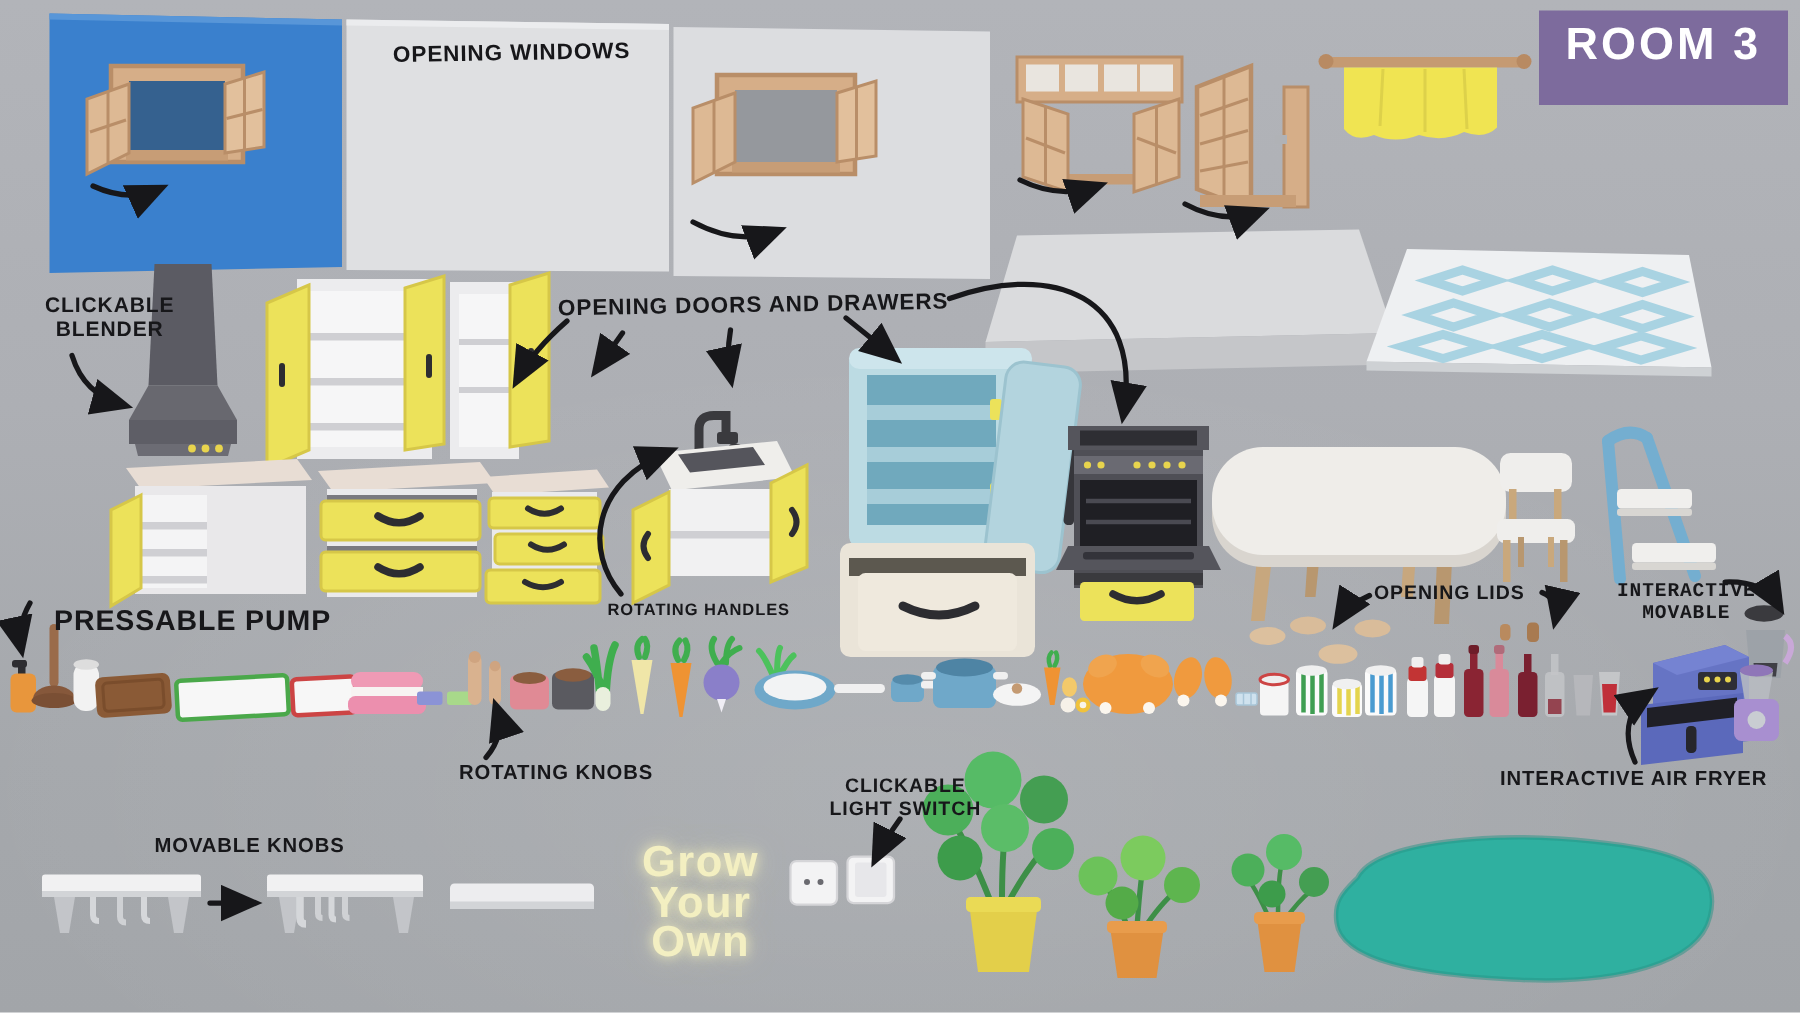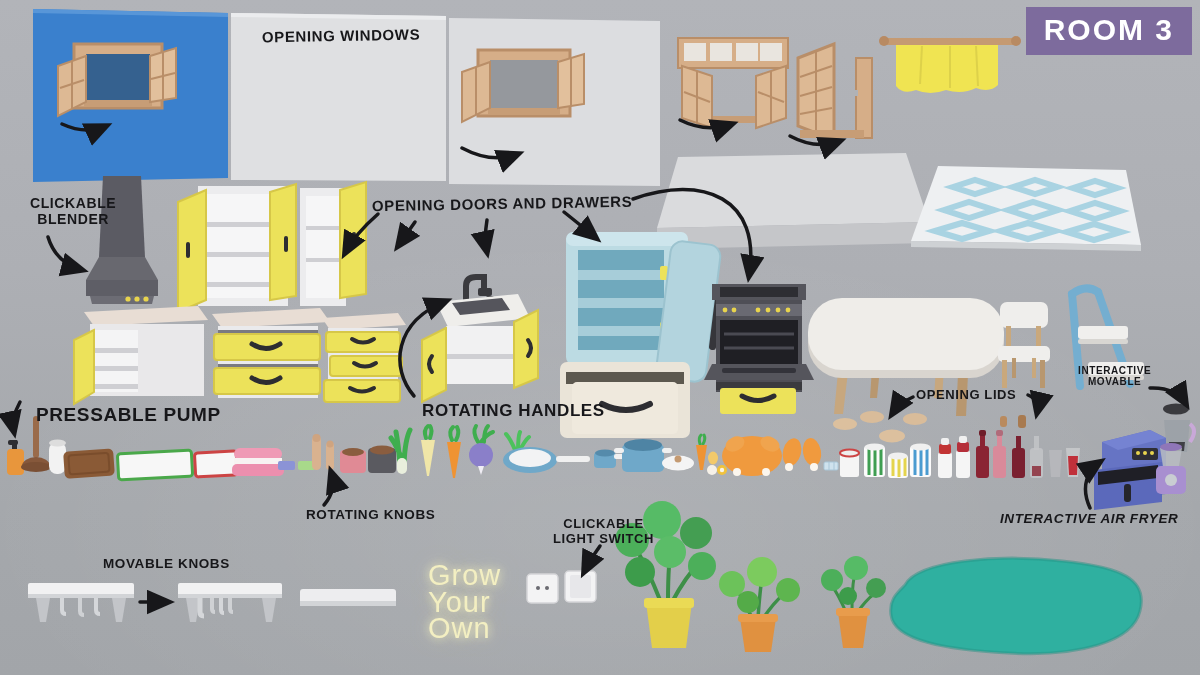--- a/index.html
+++ b/index.html
@@ -11,26 +11,27 @@
     font-family:"Liberation Sans", sans-serif;
   }
   svg{position:absolute;left:0;top:0;}
   .label{
     position:absolute;color:#17171a;font-weight:bold;letter-spacing:.6px;
     font-size:14px;line-height:1.12;white-space:nowrap;text-align:center;
   }
   .label .ln{display:block;margin-left:20px;}
   .badge{
     position:absolute;right:8px;top:7px;background:#7d6b9d;color:#ffffff;
-    padding:6px 18px 8px 18px;font-weight:800;font-size:30px;letter-spacing:2px;
+    padding:6px 18px 23px 18px;font-weight:800;font-size:30px;letter-spacing:2px;
   }
   .glow{
-    position:absolute;left:428px;top:562px;color:#f3efc2;font-weight:400;
+    position:absolute;left:428px;top:562px;color:#f3efc2;font-weight:700;
     font-size:29px;line-height:.92;letter-spacing:1px;
     text-shadow:0 0 8px rgba(250,245,190,.9),0 0 18px rgba(250,245,190,.55);
+    text-align:center;
   }
   .r-1{transform:rotate(-1deg);}
 </style>
 </head>
 <body>
 
 <div class="canvas">
 
 <svg width="1200" height="675" viewBox="0 0 1200 675">
   <defs>
@@ -633,32 +634,32 @@
 
 <div class="label" style="left:10px;top:196px;font-size:14px;">
   <span class="ln">CLICKABLE</span>
   <span class="ln">BLENDER</span>
 </div>
 
 <div class="label r-1" style="left:372px;top:196px;font-size:15px;">OPENING DOORS AND DRAWERS</div>
 
 <div class="label" style="left:36px;top:404px;font-size:19px;">PRESSABLE PUMP</div>
 
-<div class="label" style="left:422px;top:401px;font-size:17px;">ROTATING HANDLES</div>
+<div class="label" style="left:405px;top:401px;font-size:11px;">ROTATING HANDLES</div>
 
 <div class="label" style="left:262px;top:507px;font-size:13.5px;padding-left:44px;">ROTATING KNOBS</div>
 
 <div class="label" style="left:916px;top:388px;font-size:13px;">OPENING LIDS</div>
 
-<div class="label" style="left:1058px;top:365px;font-size:10px;">
+<div class="label" style="left:1058px;top:387px;font-size:13px;font-family:Liberation Mono, monospace;">
   <span class="ln">INTERACTIVE</span>
   <span class="ln">MOVABLE</span>
 </div>
 
-<div class="label" style="left:1000px;top:511px;font-size:13.5px;font-style:italic;">INTERACTIVE AIR FRYER</div>
+<div class="label" style="left:1000px;top:511px;font-size:13.5px;">INTERACTIVE AIR FRYER</div>
 
 <div class="label" style="left:103px;top:556px;font-size:13.5px;">MOVABLE KNOBS</div>
 
 <div class="label" style="left:533px;top:517px;font-size:13px;">
   <span class="ln">CLICKABLE</span>
   <span class="ln">LIGHT SWITCH</span>
 </div>
 
 <div class="glow">
   <div>Grow</div>

